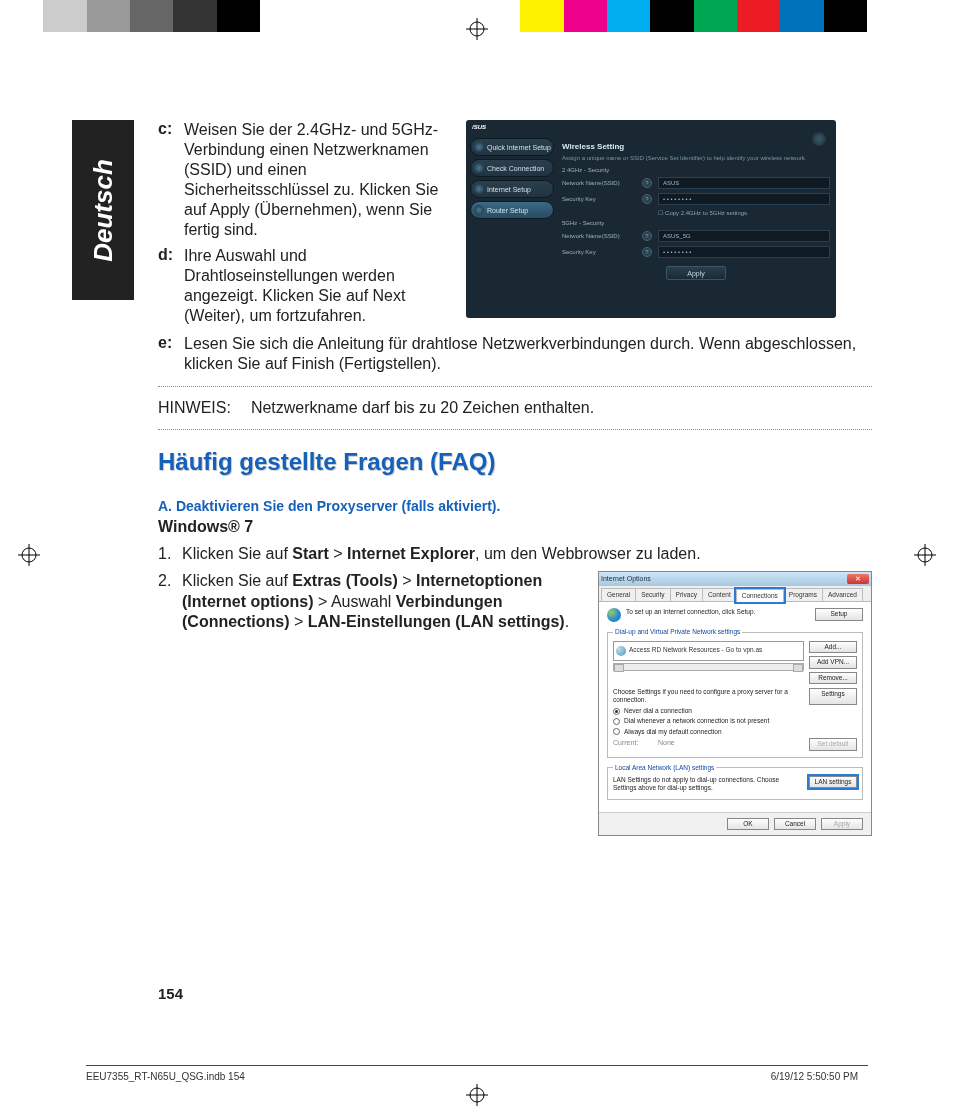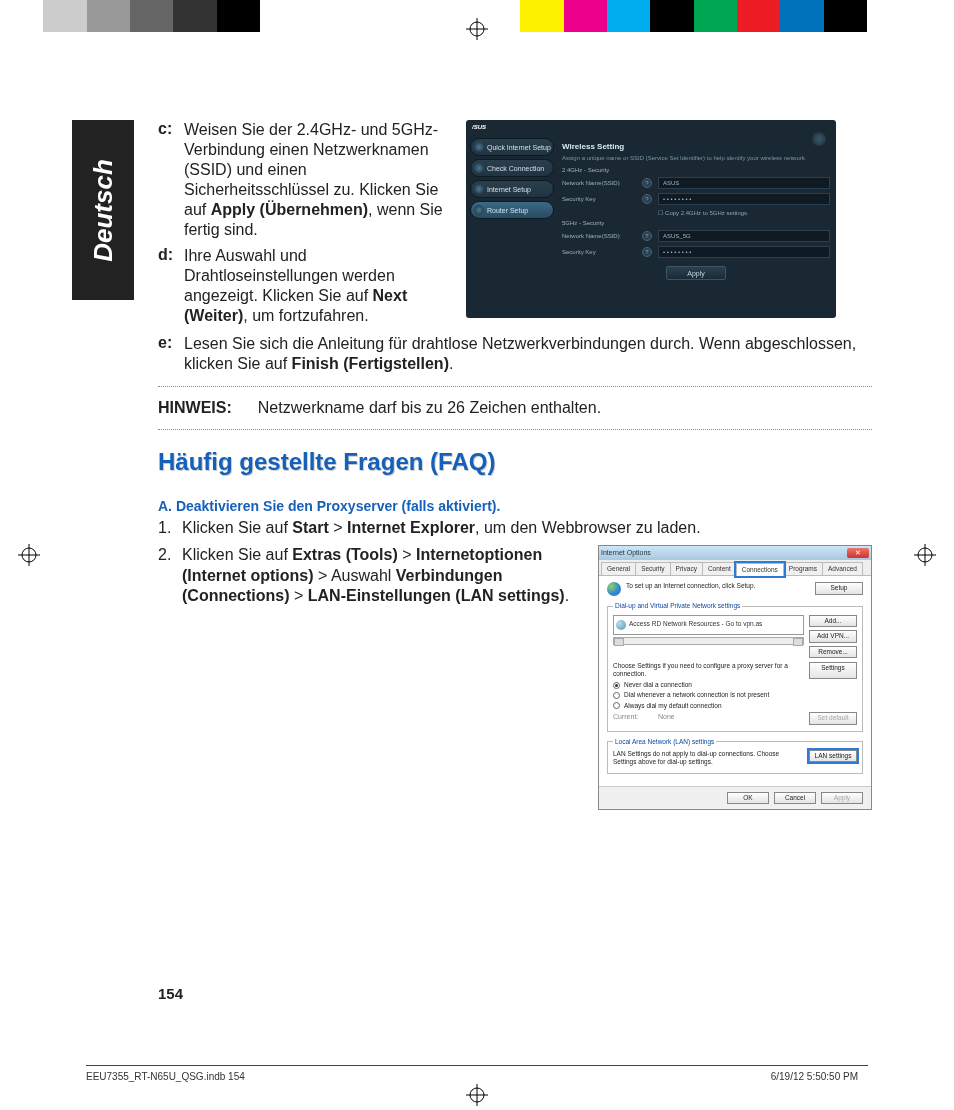--- a/index.html
+++ b/index.html
@@ -8,42 +8,42 @@
 .regbar .sw{flex:1;height:32px}
 .regmark{position:absolute;width:22px;height:22px}
 .regmark svg{width:22px;height:22px}
 .page-outer{position:absolute;top:60px;left:38px;right:38px;bottom:60px}
 .content{position:absolute;left:120px;right:44px;top:60px;bottom:70px}
 .lang-tab{position:absolute;left:34px;top:60px;width:62px;height:180px;background:#222;display:flex;align-items:center;justify-content:center}
 .lang-tab span{color:#fff;font-weight:700;font-size:26px;transform:rotate(-90deg);font-style:italic;font-family:"Segoe UI",Arial,sans-serif}
 .item-row{display:flex;margin-bottom:6px}
 .item-row .mark{font-weight:700;width:26px;flex:none;font-size:16px}
 .item-row .txt{flex:1;font-size:16px;line-height:1.25}
-.item-row .txt b{font-weight:700}
+.item-row .txt b{font-weight:400}
 .col-left{width:290px;flex:none}
 .row-wrap{display:flex;gap:18px}
 .router-img{width:370px;height:198px;background:#1a2833;border-radius:3px;flex:none;position:relative;overflow:hidden;font-size:7px;color:#b8c5cc}
 .router-img .logo{position:absolute;top:4px;left:6px;width:24px;height:10px;color:#fff;font-size:6px;font-weight:700;font-style:italic}
 .router-img .home-ic{position:absolute;top:12px;right:10px;width:14px;height:14px;border-radius:50%;background:radial-gradient(circle,#3a5a6a,#1a2833)}
 .router-img .side{position:absolute;left:0;top:18px;width:92px}
 .router-img .side .sbtn{height:18px;margin:0 4px 3px 4px;background:linear-gradient(#2a3f4d,#203340);border-radius:9px;border:1px solid #0d1a22;display:flex;align-items:center;padding-left:16px;color:#cfe0e8;position:relative}
 .router-img .side .sbtn::before{content:"";position:absolute;left:3px;top:3px;width:10px;height:10px;border-radius:50%;background:radial-gradient(circle,#4a7a95,#1a2833)}
 .router-img .side .sbtn.sel{background:linear-gradient(#3a6a88,#2a4a60)}
 .router-img .main{position:absolute;left:96px;right:6px;top:22px}
 .router-img .main .ttl{color:#d8e8f0;font-size:8px;font-weight:700;margin-bottom:4px}
 .router-img .main .desc{color:#7a95a5;font-size:6px;margin-bottom:6px}
 .router-img .main .fr{display:flex;align-items:center;margin-bottom:4px;font-size:6px}
 .router-img .main .fr .lbl{width:80px;color:#9ab0bc}
 .router-img .main .fr .q{width:10px;height:10px;border-radius:50%;background:#2a4050;border:1px solid #456575;text-align:center;line-height:9px;color:#8aa5b5;margin-right:6px}
 .router-img .main .fr .inp{flex:1;height:12px;background:#0f1a22;border:1px solid #2a4050;padding:0 4px;color:#a0b5c0;display:flex;align-items:center}
 .router-img .main .chk{font-size:6px;color:#8aa5b5;padding-left:96px;margin:2px 0 4px}
 .router-img .apply{width:60px;height:14px;background:linear-gradient(#2a4050,#1a2a35);border:1px solid #3a5565;border-radius:2px;margin:8px auto 0;text-align:center;line-height:13px;color:#c0d5e0;font-size:7px}
 .dotrule{border:none;border-top:1.5px dotted #888;margin:12px 0}
 .hinweis{font-size:16px;margin:10px 0}
-.hinweis b{font-weight:700;margin-right:26px}
+.hinweis b{font-weight:400;margin-right:20px}
 h2.faq{font-size:24px;font-weight:700;color:#1560b8;margin:18px 0 22px;text-shadow:1px 1px 0 #ccc}
 .faq-q{font-size:15px;font-weight:700;color:#1560b8;line-height:1.35;margin-bottom:18px}
 .faq-sub{font-size:14px;font-weight:700;color:#1560b8;margin-bottom:4px}
 .win7{font-size:16px;font-weight:700;margin-bottom:8px}
 ol.steps{list-style:none;padding:0}
 ol.steps li{display:flex;font-size:16px;line-height:1.3;margin-bottom:6px}
 ol.steps li .n{width:24px;flex:none}
 ol.steps li .t{flex:1}
 .step2-wrap{display:flex;gap:14px}
 .step2-text{flex:1}
@@ -190,25 +190,26 @@
     </div>
    </div>
   </div>
 
   <div class="item-row" style="margin-top:2px">
    <div class="mark">e:</div>
    <div class="txt"><span>Lesen Sie sich die Anleitung für drahtlose Netzwerkverbindungen durch. Wenn abgeschlossen, klicken Sie auf </span><b>Finish (Fertigstellen)</b><span>.</span></div>
   </div>
 
   <hr class="dotrule">
-  <div class="hinweis"><b>HINWEIS:</b><span>Netzwerkname darf bis zu 26 Zeichen enthalten.</span></div>
+  <div class="hinweis"><b>HINWEIS:</b><span>Netzwerkname darf bis zu 20 Zeichen enthalten.</span></div>
   <hr class="dotrule">
 
   <h2 class="faq">Häufig gestellte Fragen (FAQ)</h2>
   <div class="faq-sub">A.   Deaktivieren Sie den Proxyserver (falls aktiviert).</div>
+  <div class="win7">Windows® 7</div>
 
   <ol class="steps">
    <li>
     <span class="n">1.</span>
     <span class="t"><span>Klicken Sie auf </span><b>Start</b><span> &gt; </span><b>Internet Explorer</b><span>, um den Webbrowser zu laden.</span></span>
    </li>
    <li>
     <span class="n">2.</span>
     <div class="t step2-wrap">
      <div class="step2-text">

